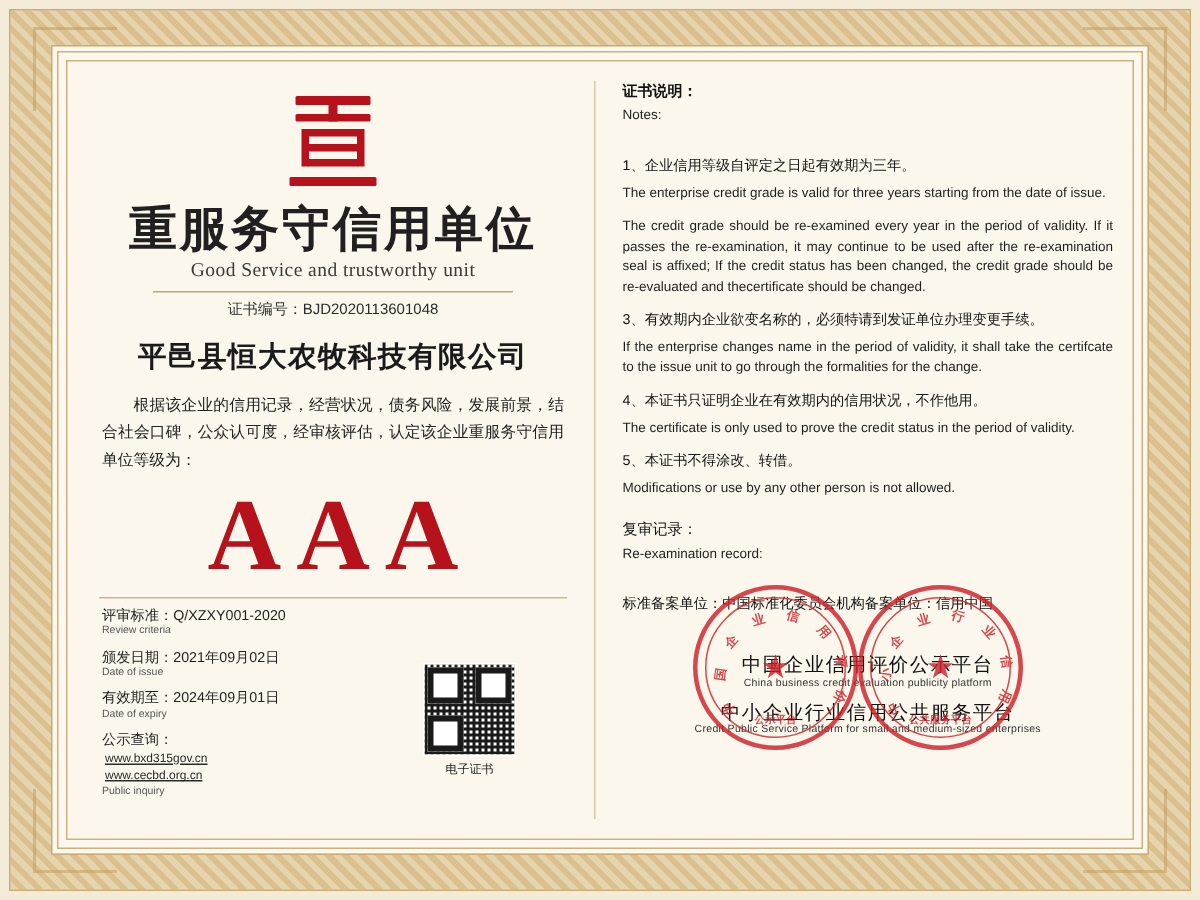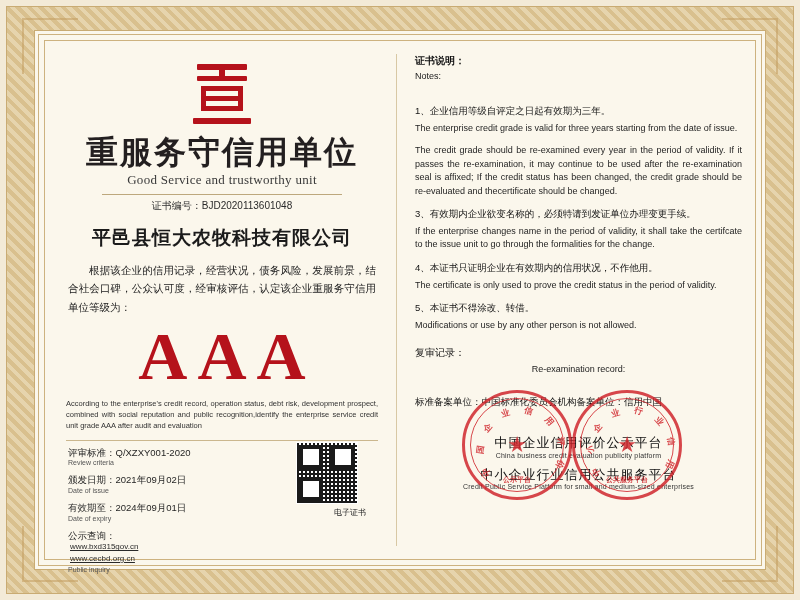--- a/index.html
+++ b/index.html
@@ -182,24 +182,24 @@
     font-size: 8px;
     color: #2a2a2a;
     line-height: 1.45;
     display: block;
     padding-left: 2px;
   }
 
   
   .qr-wrap {
     position: absolute;
-    right: 26px;
+    right: 40px;
     bottom: 34px;
     width: 78px;
-    text-align: right;
+    text-align: center;
   }
   .qr {
     width: 60px;
     height: 60px;
     margin: 0 auto;
     background-color: #fff;
     background-image:
       repeating-linear-gradient(90deg, #1a1a1a 0 2px, transparent 2px 4px),
       repeating-linear-gradient(0deg, #1a1a1a 0 2px, transparent 2px 4px);
     background-size: 4px 4px, 4px 4px;
@@ -252,21 +252,21 @@
     font-size: 9px;
     color: #1f1f1f;
     line-height: 1.5;
     text-align: justify;
     margin-bottom: 9px;
   }
   .reexam {
     margin-top: 14px;
   }
   .reexam-cn { font-size: 10px; color: #111; margin-bottom: 4px; }
-  .reexam-en { font-size: 9px; color: #222; text-align: center; }
+  .reexam-en { font-size: 9px; color: #222; }
 
   .filing-row {
     display: flex;
     margin-top: 22px;
     font-size: 9.5px;
     color: #111;
   }
 
   .platform-lines {
     margin-top: 26px;
@@ -375,21 +375,20 @@
       <div class="cert-no">
         <span class="lbl">证书编号：</span><span>BJD2020113601048</span>
       </div>
 
       <div class="company">平邑县恒大农牧科技有限公司</div>
 
       <div class="desc-cn">根据该企业的信用记录，经营状况，债务风险，发展前景，结合社会口碑，公众认可度，经审核评估，认定该企业重服务守信用单位等级为：</div>
 
       <div class="grade">AAA</div>
 
-      <div class="desc-en">According to the enterprise's credit record, operation status, debt risk, development prospect, combined with social reputation and public recognition,identify the enterprise service credit unit grade AAA after audit and evaluation</div>
 
       <div class="rule-thin"></div>
 
       <div class="meta">
 
         <div class="meta-row">
           <div class="meta-cn">
             <span>评审标准：</span><span>Q/XZXY001-2020</span>
           </div>
           <div class="meta-en">Review criteria</div>

